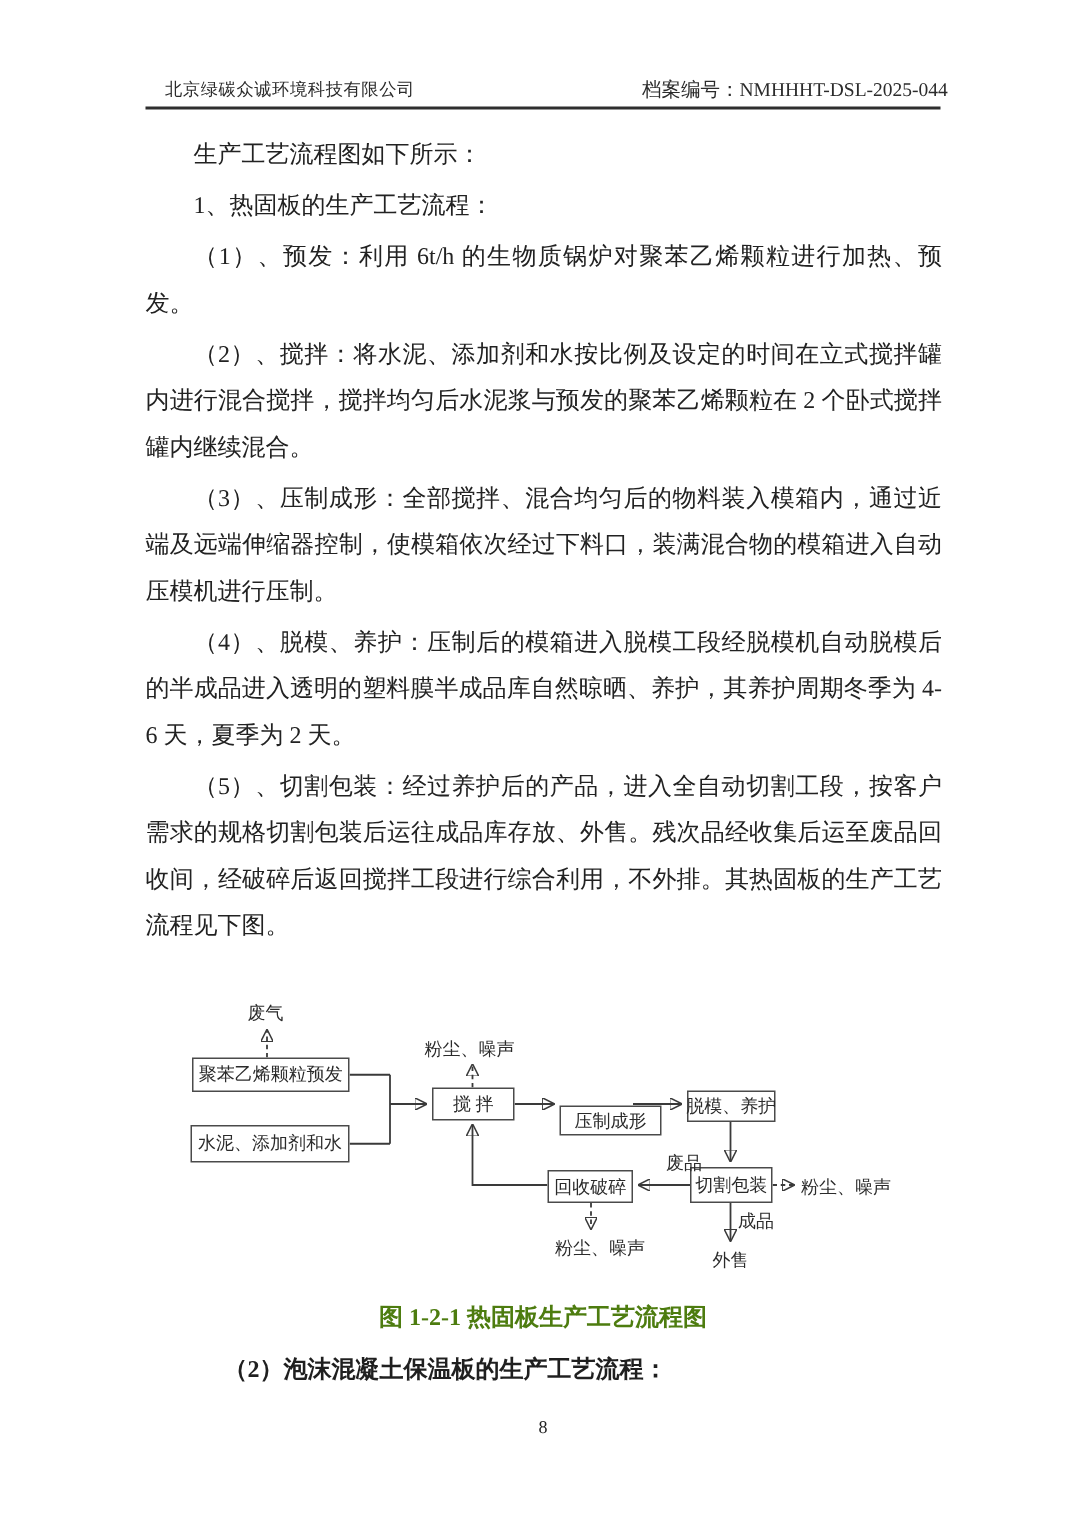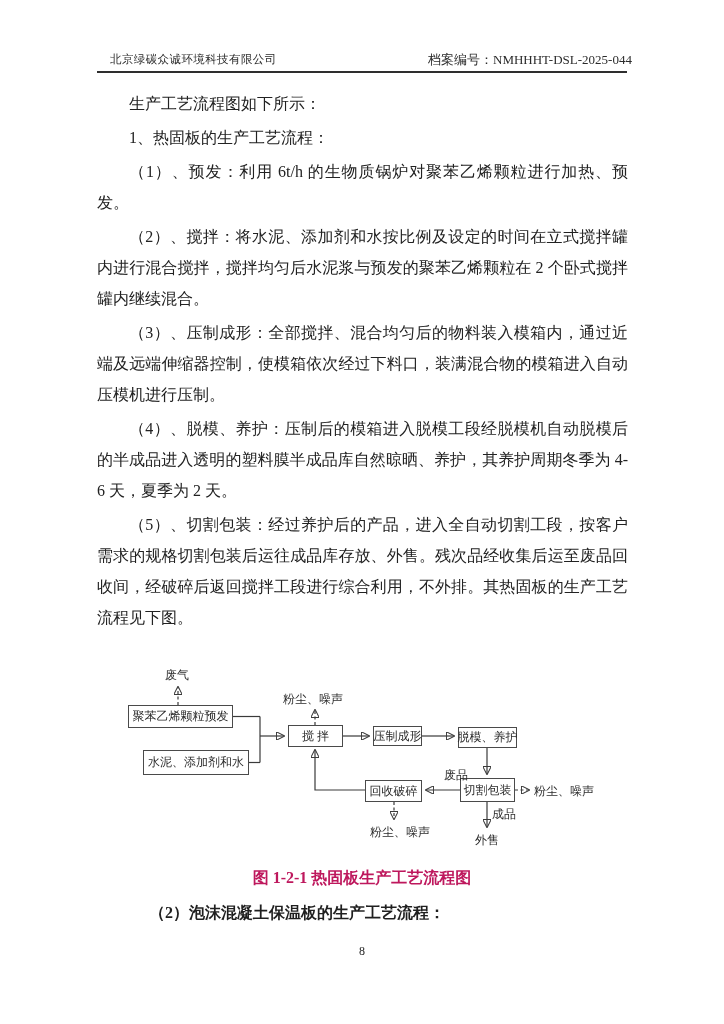--- a/index.html
+++ b/index.html
@@ -27,21 +27,21 @@
   .flowchart { position:absolute; left:0; top:655px; width:724px; height:212px; font-size:12px; color:#2b2b2b; }
   .fc-box { position:absolute; border:1px solid #4a4a4a; background:#fff; box-sizing:border-box;
             display:flex; align-items:center; justify-content:center; white-space:nowrap; padding:0 14px; }
   .fc-label { position:absolute; white-space:nowrap; font-size:12px; }
   svg.fc-lines { position:absolute; left:0; top:0; width:724px; height:212px; }
   svg.fc-lines path, svg.fc-lines polyline { fill:none; stroke:#3a3a3a; stroke-width:1.2; }
   .dashed { stroke-dasharray:3 2.5; }
 
   
   .caption     { position:absolute; left:97px; top:868px; width:530px; text-align:center;
-                 font-weight:bold; font-size:16px; color:#be185d; }
+                 font-weight:bold; font-size:16px; color:#4d7c0f; }
   .subheading  { position:absolute; left:149px; top:903px; font-weight:bold; font-size:16px; color:#1f1f1f; }
   .page-number { position:absolute; left:0; top:944px; width:724px; text-align:center; font-size:12px; }
 </style>
 </head>
 <body>
 
 <div class="page">
 
   <div class="header-left">北京绿碳众诚环境科技有限公司</div>
   <div class="header-right"><span>档案编号：</span><span>NMHHHT-DSL-2025-044</span></div>
@@ -75,23 +75,23 @@
       <path d="M422,81 L454,81" marker-end="url(#arr)"></path>
       <path d="M487,93 L487,119" marker-end="url(#arr)"></path>
       <path d="M460,135 L426,135" marker-end="url(#arr)"></path>
       <path class="dashed" d="M515,135 L529,135" marker-end="url(#arr)"></path>
       <path d="M487,147 L487,172" marker-end="url(#arr)"></path>
       <path class="dashed" d="M394,147 L394,164" marker-end="url(#arr)"></path>
       <path d="M365,135 L315,135 L315,95" marker-end="url(#arr)"></path>
     </svg>
 
     <div class="fc-box" style="left:128px; top:50px; width:105px; height:23px;">聚苯乙烯颗粒预发</div>
-    <div class="fc-box" style="left:127px; top:95px; width:106px; height:25px;margin-left:16px;">水泥、添加剂和水</div>
+    <div class="fc-box" style="left:127px; top:95px; width:106px; height:25px;">水泥、添加剂和水</div>
     <div class="fc-box" style="left:288px; top:70px; width:55px; height:22px;">搅 拌</div>
-    <div class="fc-box" style="left:373px; top:71px; width:49px; height:20px;">压制成形</div>
+    <div class="fc-box" style="left:373px; top:82px; width:68px; height:20px;">压制成形</div>
     <div class="fc-box" style="left:458px; top:72px; width:59px; height:21px;">脱模、养护</div>
     <div class="fc-box" style="left:365px; top:125px; width:57px; height:22px;">回收破碎</div>
     <div class="fc-box" style="left:460px; top:123px; width:55px; height:24px;">切割包装</div>
 
     <div class="fc-label" style="left:165px; top:12px;">废气</div>
     <div class="fc-label" style="left:283px; top:36px;">粉尘、噪声</div>
     <div class="fc-label" style="left:444px; top:112px;">废品</div>
     <div class="fc-label" style="left:534px; top:128px;">粉尘、噪声</div>
     <div class="fc-label" style="left:492px; top:151px;">成品</div>
     <div class="fc-label" style="left:475px; top:177px;">外售</div>

